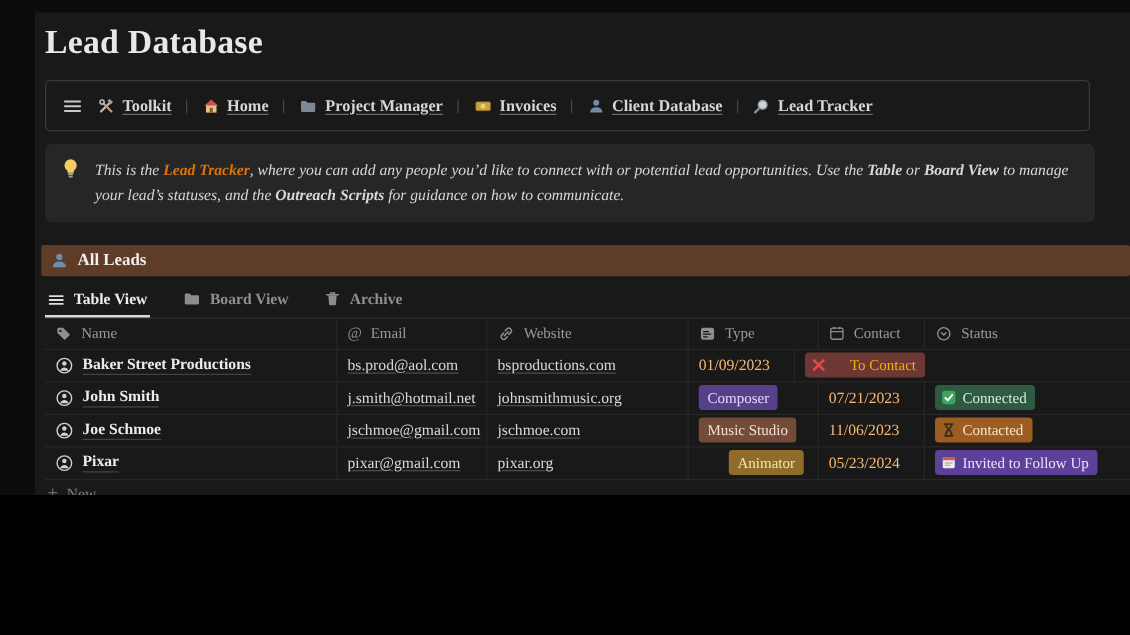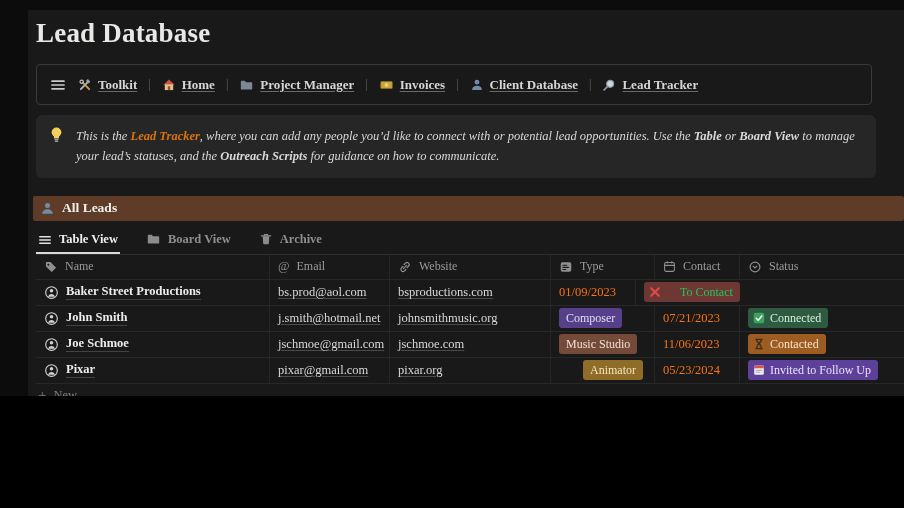--- a/index.html
+++ b/index.html
@@ -42,21 +42,21 @@
   .tab { display:flex; align-items:center; gap:7px; padding:6px 2px 7px 2px; cursor:pointer; }
   .tab.active { color:#ededeb; border-bottom:2.5px solid #d9d9d9; padding-bottom:4.5px; }
 
   .table { margin-left:8px; width:868px; border-top:1px solid #2e2e2e; font-size:12.5px; }
   .trow { display:flex; height:26px; border-bottom:1px solid #272727; }
   .trow.head { height:25px; color:#9a9a98; font-size:12px; }
   .cell { display:flex; align-items:center; gap:7px; padding-left:8px; border-right:1px solid #272727; overflow:hidden; white-space:nowrap; }
   .c1{width:234px;} .c2{width:120px;} .c3{width:161px;} .c4{width:104px;} .c5{width:85px;} .c6{flex:1; border-right:none;}
   .name-text { color:#ececea; font-weight:600; border-bottom:1px solid rgba(255,255,255,.18); line-height:1.25; }
   .linkish { color:#d9d9d7; text-decoration:underline; text-decoration-color:rgba(255,255,255,.22); text-underline-offset:2px; }
-  .datev { color:#f97316; font-weight:500; }
+  .datev { color:#fdba74; font-weight:500; }
   .pill { padding:1.5px 7px 2px 7px; border-radius:3px; font-size:12px; line-height:1.35; white-space:nowrap; }
   .pill.status { display:flex; align-items:center; gap:5px; padding-left:5px; }
 
   .newrow { margin-left:8px; width:868px; height:25px; display:flex; align-items:center; gap:7px; color:#7e7e7c; font-size:12.5px; border-bottom:1px solid #242424; cursor:pointer; }
   .newrow .plus { font-size:15px; line-height:1; color:#7e7e7c; margin-left:2px; }
   .countrow { margin-left:8px; height:29px; display:flex; align-items:center; padding-left:156px; gap:16px; }
   .count-label { font-size:9.5px; letter-spacing:1.2px; color:#7c7c7a; font-weight:600; }
   .count-value { font-size:13px; font-weight:700; color:#ededeb; }
 
   .seam { position:absolute; left:0; top:444px; width:904px; height:9px; background:#111; }
@@ -239,21 +239,21 @@
         <div class="cell c2">
             <span class="linkish">bs.prod@aol.com</span>
           </div>
         <div class="cell c3">
             <span class="linkish">bsproductions.com</span>
           </div>
         <div class="cell c5">
             <span class="datev">01/09/2023</span>
           </div>
         <div class="cell c6">
-          <span class="pill status" style="background-color: rgb(109, 56, 51); color: #22c55e; gap: 19px;">
+          <span class="pill status" style="background-color: rgb(109, 56, 51); color: #eab308; gap: 19px;">
             <svg width="12" height="12" viewBox="0 0 14 14">
                 <path d="M2.6 2.6 L11.4 11.4 M11.4 2.6 L2.6 11.4" stroke="#e5484d" stroke-width="2.4" stroke-linecap="round"></path>
               </svg>
             <span>To Contact</span>
           </span>
         </div>
       </div>
 
       <div class="trow">
         <div class="cell c1">

